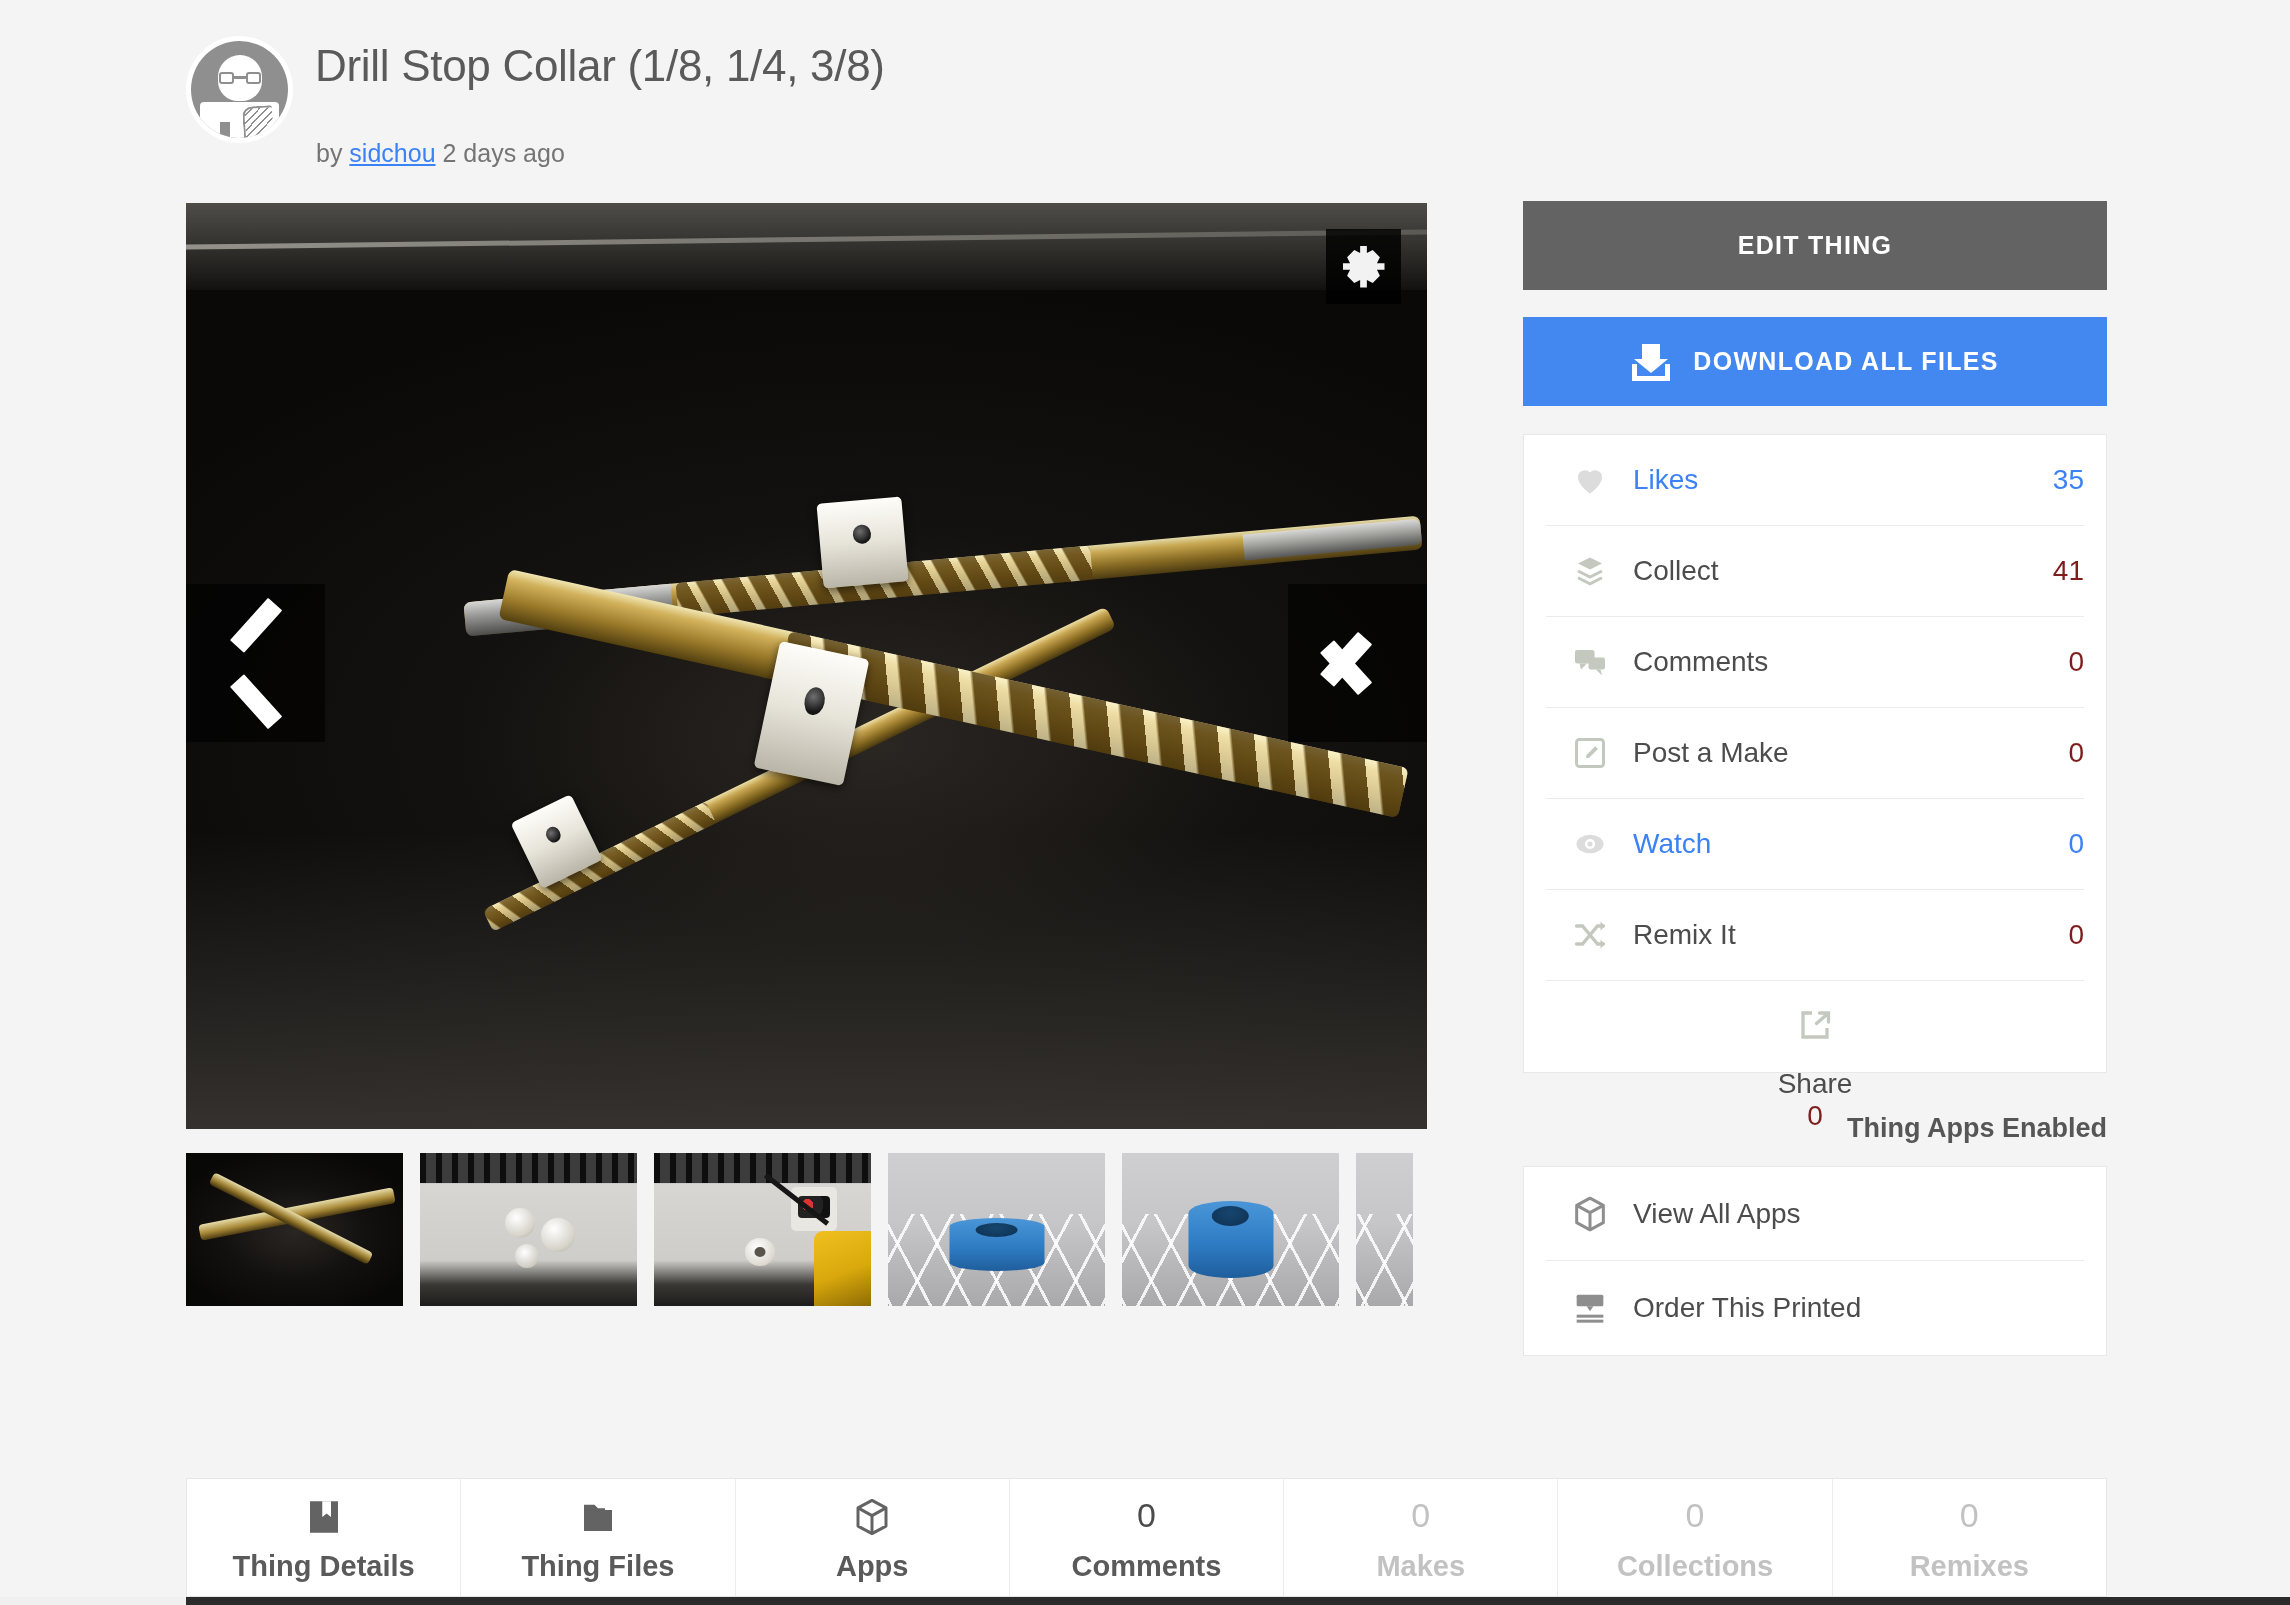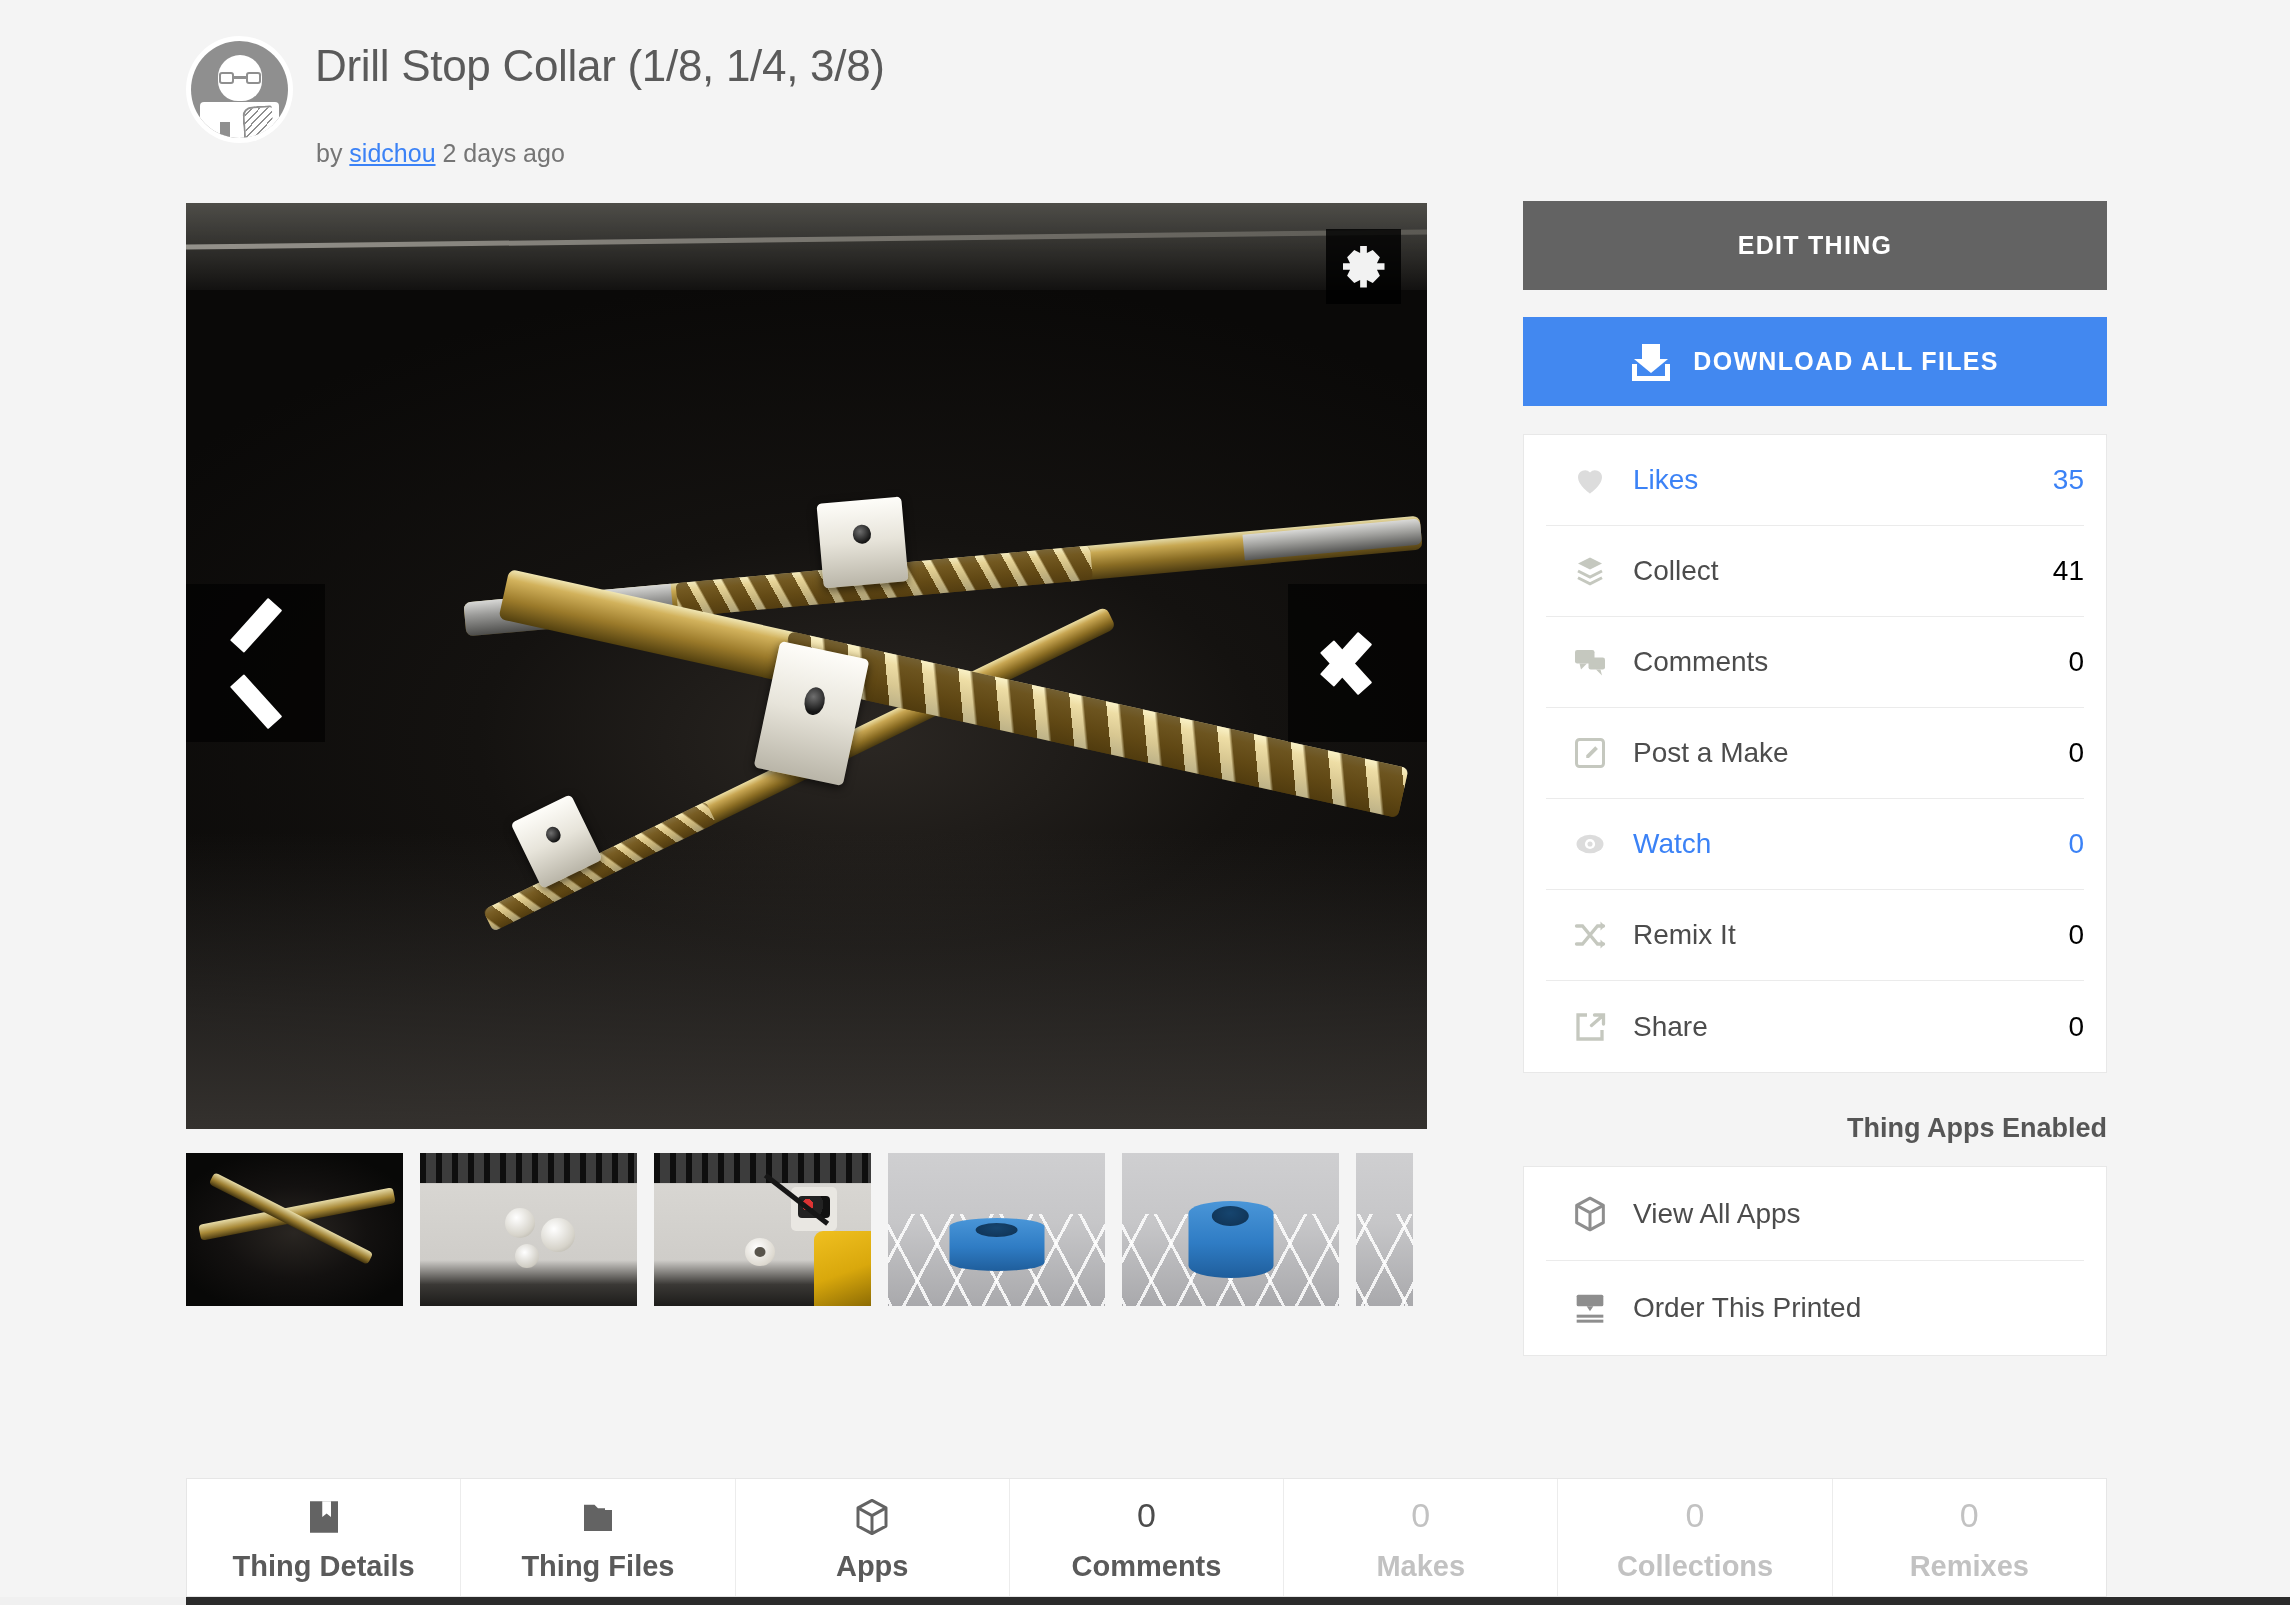--- a/index.html
+++ b/index.html
@@ -496,37 +496,37 @@
     border: 1px solid #e8e8e8;
     padding: 0 22px;
   }
   .stat-row {
     display: flex;
     align-items: center;
     height: 91px;
     border-bottom: 1px solid #ebebeb;
     cursor: pointer;
   }
-  .stat-row:last-child { border-bottom: none; }
+  .stat-row:last-child { border-bottom: none; flex-direction: column; }
   .stat-icon {
     flex: 0 0 87px;
     display: flex;
     align-items: center;
     justify-content: center;
     color: #c5c8bf;
   }
   .stat-icon svg { display: block; }
   .stat-label {
     flex: 1;
     font-size: 28px;
     color: #4c4c4c;
   }
   .stat-value {
     font-size: 28px;
-    color: #000000;
+    color: #7f1d1d;
   }
   .stat-row.muted .stat-label,
   .stat-row.muted .stat-value { color: #3b82f6; }
   .stat-row.muted .stat-icon { color: #dcdcdc; }
 
   .apps-title {
     margin-top: 40px;
     font-size: 27px;
     font-weight: 700;
     color: #565656;

